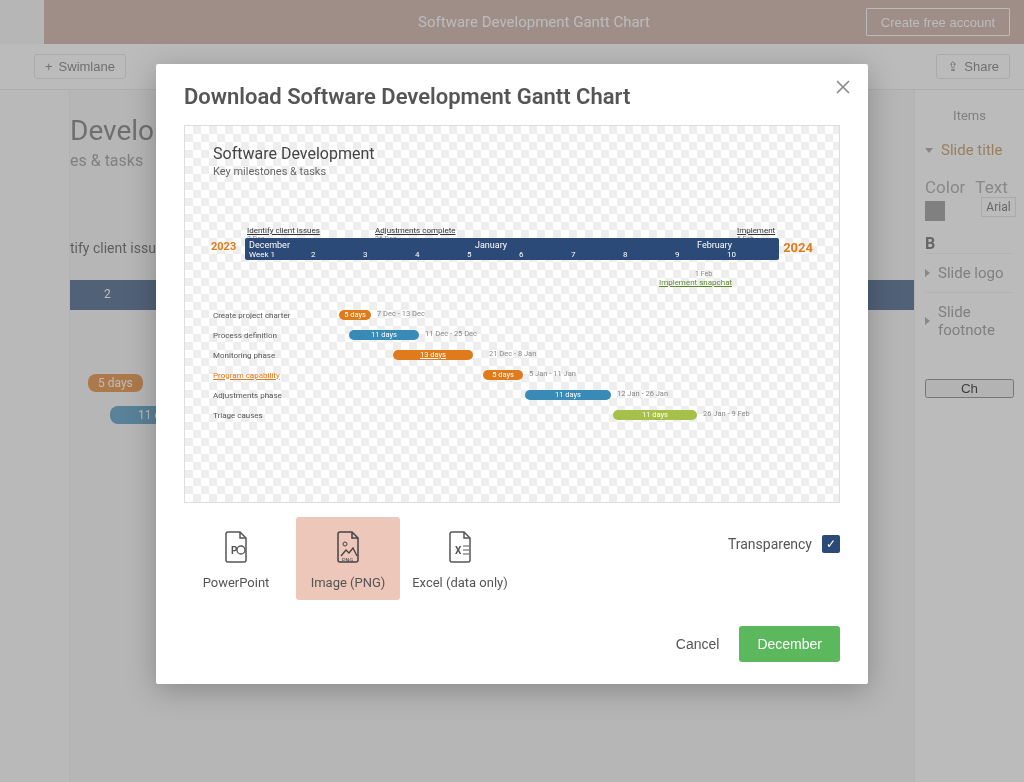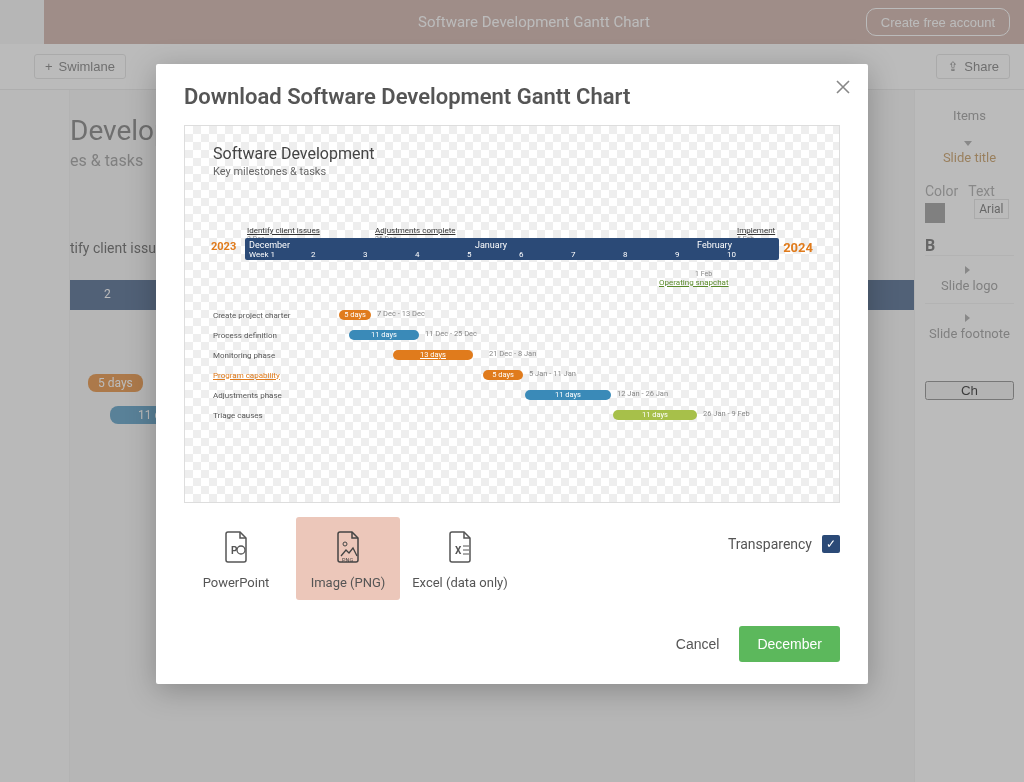--- a/index.html
+++ b/index.html
@@ -1,38 +1,38 @@
 <!DOCTYPE html>
 <html><head>
 <meta charset="utf-8">
 <style>
   * { box-sizing: border-box; margin: 0; padding: 0; }
   body { font-family: -apple-system, "Segoe UI", Roboto, Arial, sans-serif; font-size: 14px; color: #555; background: #f5f5f5; width: 1024px; height: 782px; overflow: hidden; position: relative; }
 
   
   .topbar { height: 44px; background: #c6a298; display: flex; align-items: center; justify-content: center; position: relative; margin-left: 44px; }
   .topbar .title { color: #fff; font-size: 15px; }
-  .topbar .cta { position: absolute; right: 14px; top: 8px; height: 28px; padding: 0 14px; border: 1px solid #fff; color: #fff; border-radius: 10px; background: transparent; font-size: 13px; display:flex; align-items:center; }
+  .topbar .cta { position: absolute; right: 14px; top: 8px; height: 28px; padding: 0 14px; border: 1px solid #fff; color: #fff; border-radius: 1px; background: transparent; font-size: 13px; display:flex; align-items:center; }
 
   
   .row2 { height: 46px; border-bottom: 1px solid #e5e5e5; display: flex; align-items: center; background:#fff; }
   .row2 .btn { border:1px solid #ddd; background:#fff; border-radius:3px; padding:4px 10px; margin-left:10px; font-size:13px; color:#666; display:flex; align-items:center; gap:6px; }
   .row2 .spacer { flex:1; }
   .row2 .share { margin-right:14px; }
 
   .bg-main { display:flex; height: calc(782px - 44px - 46px); }
   .bg-left { width: 70px; border-right:1px solid #eee; background:#fafafa; }
   .bg-center { flex:1; padding: 24px 0 0 0; overflow:hidden; position:relative; }
   .bg-center .title { font-size:28px; color:#666; margin-left:0; }
   .bg-center .sub { font-size:16px; color:#888; margin-top:4px; }
   .bg-right { width: 110px; border-left:1px solid #eee; background:#fff; padding:10px; }
   .rp-tab { color:#888; font-size:13px; padding:8px 0; text-align:center; }
-  .rp-item { font-size:13px; color:#888; padding:10px 0; border-top:1px solid #eee; display:flex; align-items:center; gap:4px;flex-direction:column; }
+  .rp-item { font-size:15px; color:#888; padding:10px 0; border-top:1px solid #eee; display:flex; align-items:center; gap:4px; }
   .rp-item.first { border-top:none; color:#b84; }
-  .rp-label { color:#999; font-size:14px; margin-top:8px; }
+  .rp-label { color:#999; font-size:17px; margin-top:8px; }
   .rp-swatch { width:20px; height:20px; background:#888; margin-top:4px; display:inline-block; }
   .rp-font { border:1px solid #ddd; padding:2px 4px; display:inline-block; margin-left:6px; font-size:12px; }
   .rp-bold { font-weight:bold; font-size:16px; margin-top:10px; }
 
   .overlay { position:absolute; inset:0; background: rgba(120,120,120,0.5); display:flex; align-items:flex-start; justify-content:center; padding-top:64px; }
 
   .modal { width: 712px; background:#fff; border-radius:2px; box-shadow:0 6px 30px rgba(0,0,0,0.25); position:relative; padding: 20px 28px 22px; }
   .modal .close { position:absolute; top:14px; right:16px; width:18px; height:18px; cursor:pointer; color:#888; }
   .modal h2 { font-size:22px; font-weight:600; color:#555; margin-bottom:16px; }
 
@@ -189,21 +189,21 @@
             <span class="wk" style="left:222px">5</span>
             <span class="wk" style="left:274px">6</span>
             <span class="wk" style="left:326px">7</span>
             <span class="wk" style="left:378px">8</span>
             <span class="wk" style="left:430px">9</span>
             <span class="wk" style="left:482px">10</span>
           </div>
         </div>
 
         <span class="op-date" style="left:482px; top:32px">1 Feb</span>
-        <span class="op-snap" style="left:446px; top:40px">Operating snapchat</span>
+        <span class="op-snap" style="left:446px; top:40px">Implement snapchat</span>
 
         <div id="tasks" style="margin-top:40px; margin-left:0;">
             <div class="task-row">
               <div class="tname">Create project charter</div>
               <div class="track">
                 <div class="bar orange" style="left: 6px; width: 32px;">5 days</div>
                 <div class="tdates" style="left: 44px;">7 Dec - 13 Dec</div>
               </div>
             </div>
             <div class="task-row">

